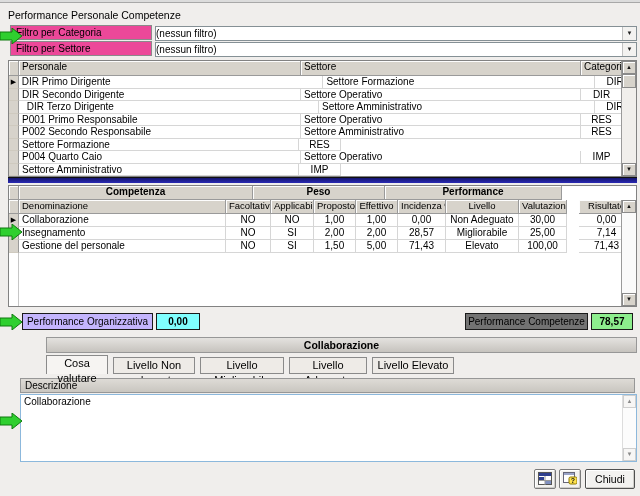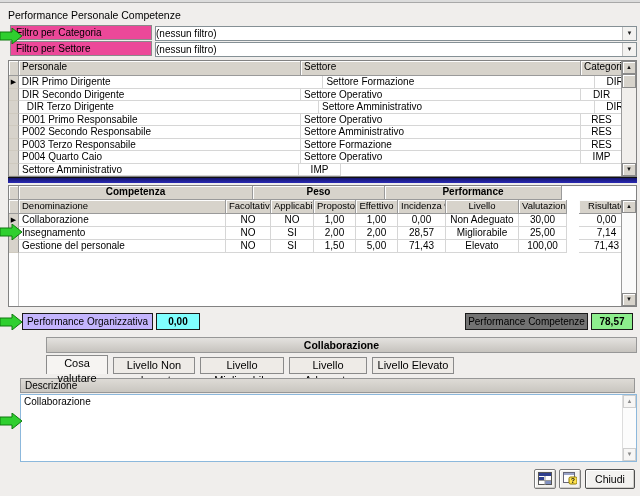--- a/index.html
+++ b/index.html
@@ -178,21 +178,20 @@
     <div class="gcell ctr" style="width:42px;">RES</div>
   </div>
   <div class="grow" style="height:12.5px;">
     <div class="gcell sel"></div>
     <div class="gcell" style="width:282px;">P002 Secondo Responsabile</div>
     <div class="gcell" style="width:280px;">Settore Amministrativo</div>
     <div class="gcell ctr" style="width:42px;">RES</div>
   </div>
   <div class="grow" style="height:12.5px;">
     <div class="gcell sel"></div>
-    <div class="gcell" style="width:282px;">P003 Terzo Responsabile</div>
     <div class="gcell" style="width:280px;">Settore Formazione</div>
     <div class="gcell ctr" style="width:42px;">RES</div>
   </div>
   <div class="grow" style="height:12.5px;">
     <div class="gcell sel"></div>
     <div class="gcell" style="width:282px;">P004 Quarto Caio</div>
     <div class="gcell" style="width:280px;">Settore Operativo</div>
     <div class="gcell ctr" style="width:42px;">IMP</div>
   </div>
   <div class="grow" style="height:12.5px;">

